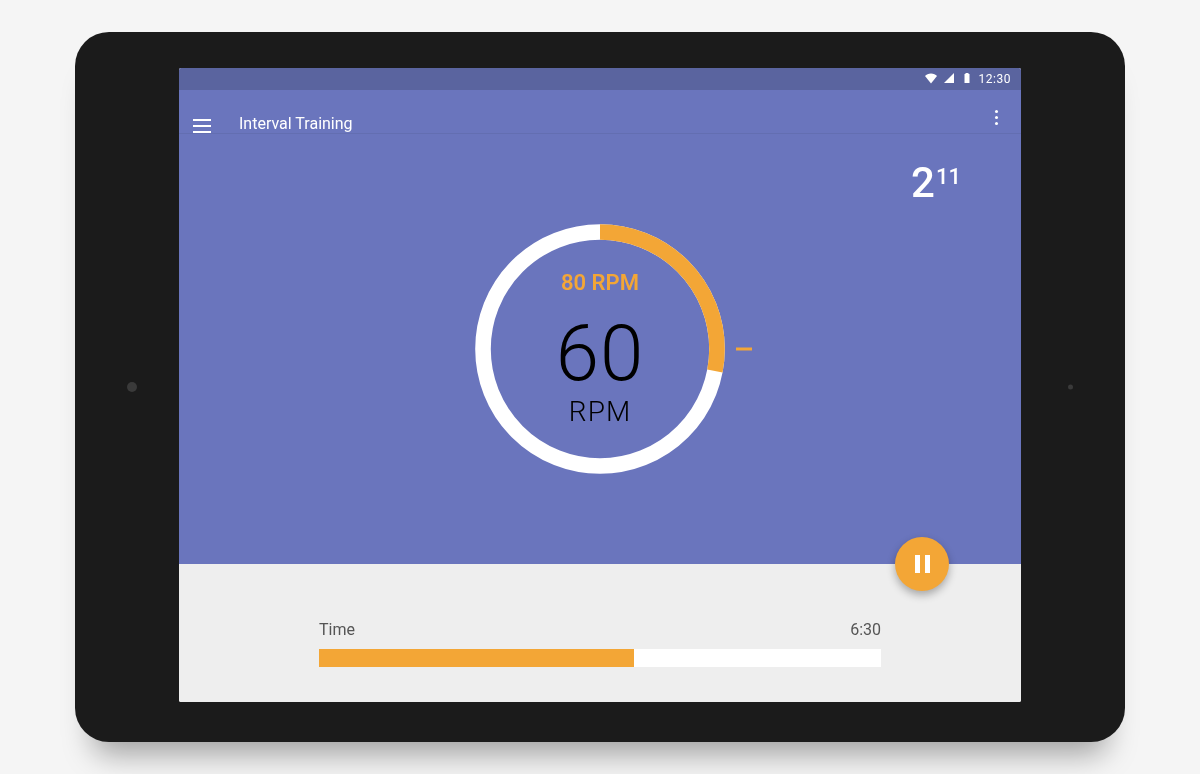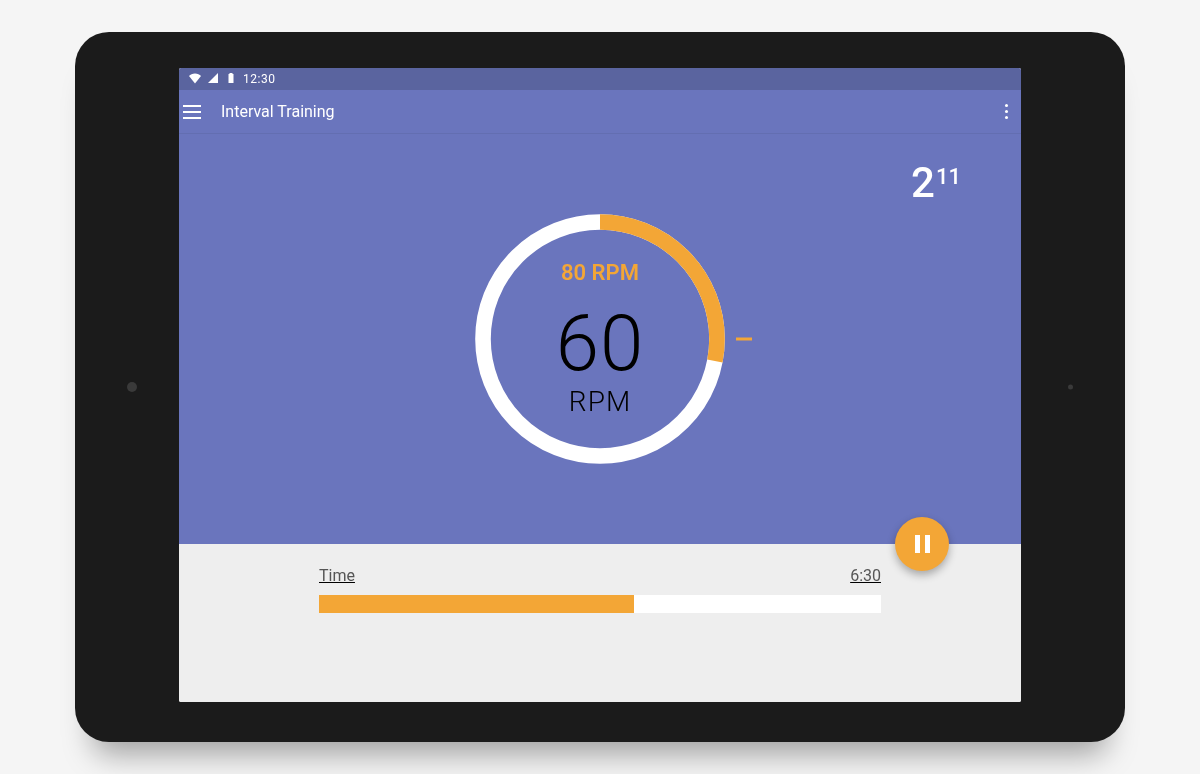--- a/index.html
+++ b/index.html
@@ -54,37 +54,37 @@
     position: relative;
   }
 
   
   .status-bar {
     height: 22px;
     background: #5a649f;
     color: #fff;
     display: flex;
     align-items: center;
-    justify-content: flex-start;
+    justify-content: flex-end;
     gap: 6px;
     padding: 0 10px;
     font-size: 12px;
   }
   .status-bar svg { width: 12px; height: 12px; fill: #fff; }
   .status-clock { font-size: 12px; letter-spacing: .5px; }
 
   
   .app-bar {
     height: 44px;
     background: #6a75bd;
     color: #fff;
     display: flex;
-    align-items: center;
-    padding: 0 4px;
-    gap: 20px;
+    align-items: flex-end;
+    padding: 0 14px;
+    gap: 28px;
     border-bottom: 1px solid rgba(0,0,0,0.06);
   }
   .hamburger { width: 18px; height: 14px; display:flex; flex-direction:column; justify-content:space-between; cursor:pointer; }
   .hamburger span { height: 2px; background:#fff; width:100%; }
   .app-title { font-size: 16px; font-weight: 400; flex: 1; }
   .overflow { width: 4px; display:flex; flex-direction:column; gap:3px; cursor:pointer; padding: 8px; box-sizing: content-box;}
   .overflow span { width:3px; height:3px; background:#fff; border-radius:50%; }
 
   
   .main {
@@ -129,25 +129,24 @@
     display: flex; flex-direction: column;
     align-items: center; justify-content: center;
     text-align: center;
   }
   .target-label { color: #f3a636; font-size: 22px; font-weight: 600; margin-bottom: 20px; }
   .big-value { color: #000000; font-size: 78px; font-weight: 300; line-height: 1; letter-spacing: 1px; }
   .big-unit  { color: #000000; font-size: 28px; font-weight: 300; margin-top: 2px; letter-spacing: 1px; }
 
   
   .bottom {
-    height: 158px;
+    height: 138px;
     background: #eeeeee;
     position: relative;
-    padding: 22px 140px 0 140px;
-    text-decoration: underline;
+    padding: 56px 140px 0 140px;
   }
   .fab {
     position: absolute;
     top: -27px;
     right: 72px;
     width: 54px; height: 54px;
     background: #f3a636;
     border-radius: 50%;
     box-shadow: 0 4px 8px rgba(0,0,0,.3);
     display:flex; align-items:center; justify-content:center;

